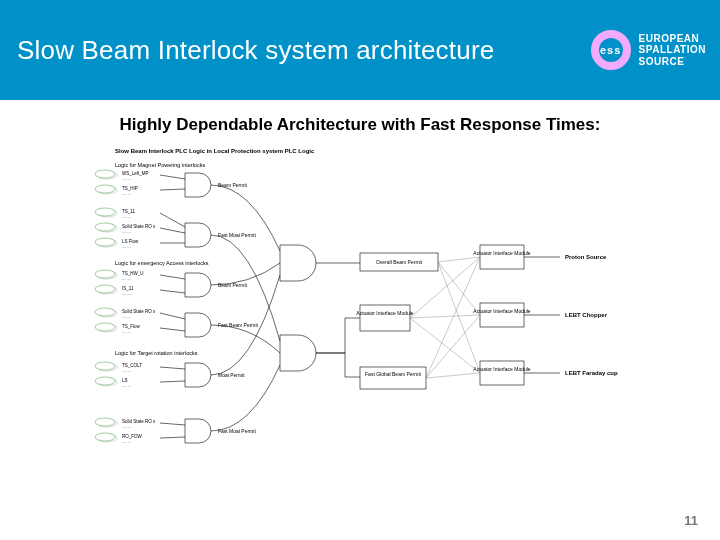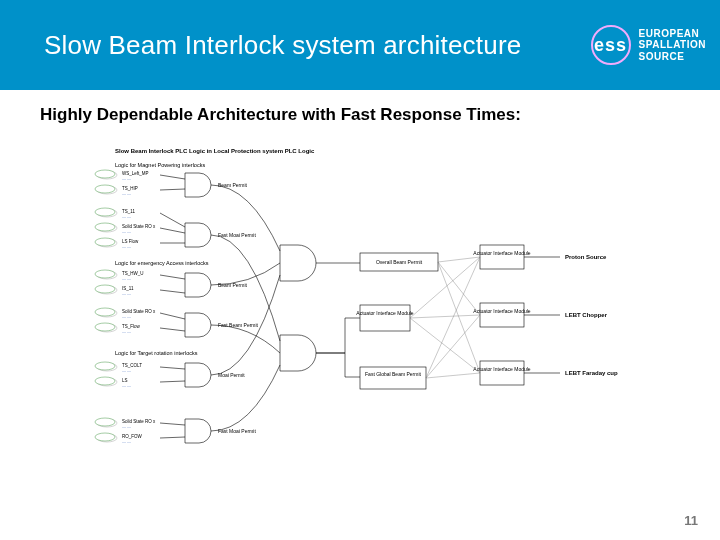--- a/index.html
+++ b/index.html
@@ -1,22 +1,22 @@
 <!DOCTYPE html>
 <html><head>
 <meta charset="utf-8">
 <style>
   * { margin: 0; padding: 0; box-sizing: border-box; }
   body { width: 720px; height: 540px; font-family: "Segoe UI", Arial, sans-serif; background: #fff; position: relative; overflow: hidden; }
-  .header { width: 100%; height: 90px; background: #0091c9; display: flex; align-items: center; justify-content: space-between; padding: 0 14px 0 44px; }
+  .header { width: 100%; height: 100px; background: #0091c9; display: flex; align-items: center; justify-content: space-between; padding: 0 14px 0 17px; }
   .slide-title { color: #fff; font-size: 26px; font-weight: 400; letter-spacing: .2px; }
   .brand { display: flex; align-items: center; gap: 8px; }
-  .brand-logo { width: 40px; height: 40px; border: 2px solid #f0abfc; border-radius: 50%; display: flex; align-items: center; justify-content: center; color: #fff; font-weight: 700; font-size: 18px; letter-spacing: 1px; }
+  .brand-logo { width: 40px; height: 40px; border: 8px solid #f0abfc; border-radius: 50%; display: flex; align-items: center; justify-content: center; color: #fff; font-weight: 700; font-size: 11px; letter-spacing: 1px; }
   .brand-text { color: #fff; font-size: 10px; line-height: 1.15; font-weight: 600; letter-spacing: .5px; }
-  .subtitle { text-align: left; font-size: 17px; font-weight: 700; color: #000; margin: 14px 40px 0 40px; line-height: 1.3; }
+  .subtitle { text-align: center; font-size: 17px; font-weight: 700; color: #000; margin: 14px 40px 0 40px; line-height: 1.3; }
   .diagram { position: absolute; left: 90px; top: 145px; width: 560px; height: 350px; }
   .diagram svg { width: 100%; height: 100%; }
   .page-num { position: absolute; right: 22px; bottom: 12px; font-size: 13px; color: #777; font-weight: bold; }
 
   
   .diag-title { font-size: 6px; fill: #000; font-weight: 600; }
   .grp-label { font-size: 5.5px; fill: #000; }
   .io-label { font-size: 4.5px; fill: #000; }
   .io-sub { font-size: 4px; fill: #68c; }
   .gate-label { font-size: 5px; fill: #000; }

